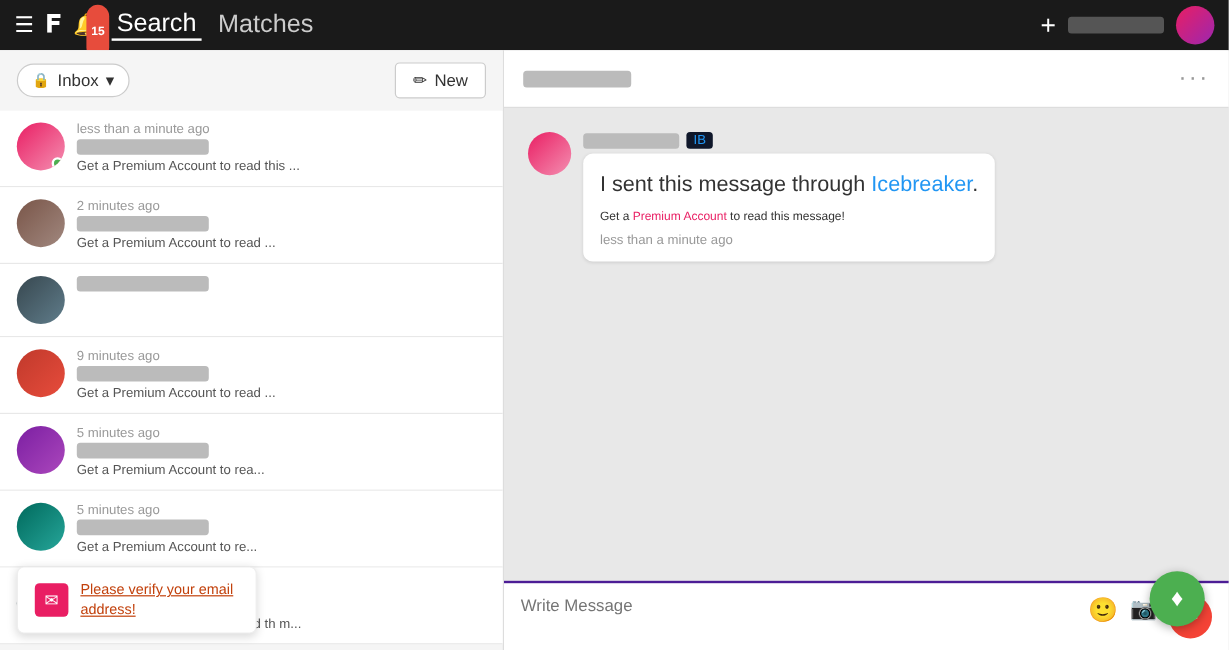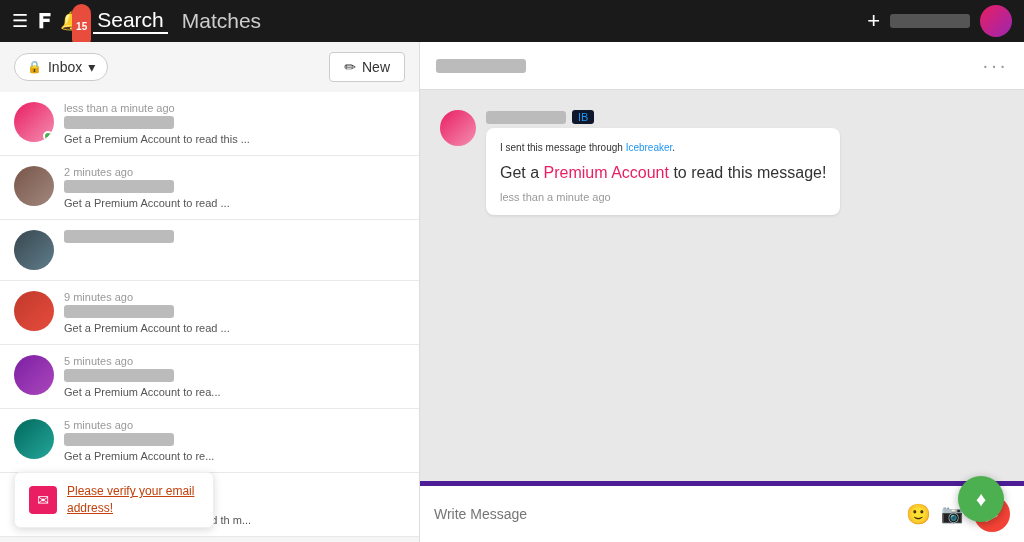--- a/index.html
+++ b/index.html
@@ -154,30 +154,30 @@
       background: #bbb; border-radius: 3px; height: 13px; width: 80px; display: inline-block;
     }
     .ib-badge {
       background: #0f172a; color: #2196f3; font-size: 11px;
       padding: 1px 6px; border-radius: 3px; font-weight: 500;
     }
     .bubble-box {
       background: #fff; border-radius: 8px; padding: 12px 14px;
       box-shadow: 0 1px 3px rgba(0,0,0,0.1);
     }
-    .bubble-text { font-size: 10px; color: #333; line-height: 1.5; margin-bottom: 6px; }
+    .bubble-text { font-size: 18px; color: #333; line-height: 1.5; margin-bottom: 6px; }
     .bubble-text a { color: #2196f3; text-decoration: none; }
-    .bubble-text-secondary { font-size: 16px; color: #333; line-height: 1.5; }
+    .bubble-text-secondary { font-size: 10px; color: #333; line-height: 1.5; }
     .bubble-text-secondary a { color: #e91e63; text-decoration: none; font-weight: 500; }
     .bubble-time { font-size: 11px; color: #999; margin-top: 6px; }
 
     
     .input-area {
-      background: #fff; border-top: 5px solid #4c1d95;
-      padding: 10px 14px; display: flex; align-items: center; gap: 10px;
+      background: #fff; border-top: 2px solid #4c1d95;
+      padding: 10px 14px; display: flex; align-items: flex-start; gap: 10px;
     }
     .write-input {
       flex: 1; border: none; outline: none; font-size: 14px; color: #333;
       background: transparent;
     }
     .emoji-btn { color: #aaa; font-size: 20px; cursor: pointer; }
     .camera-btn { color: #aaa; font-size: 18px; cursor: pointer; }
     .send-btn {
       width: 36px; height: 36px; border-radius: 50%;
       background: #f44336; border: none; cursor: pointer;

